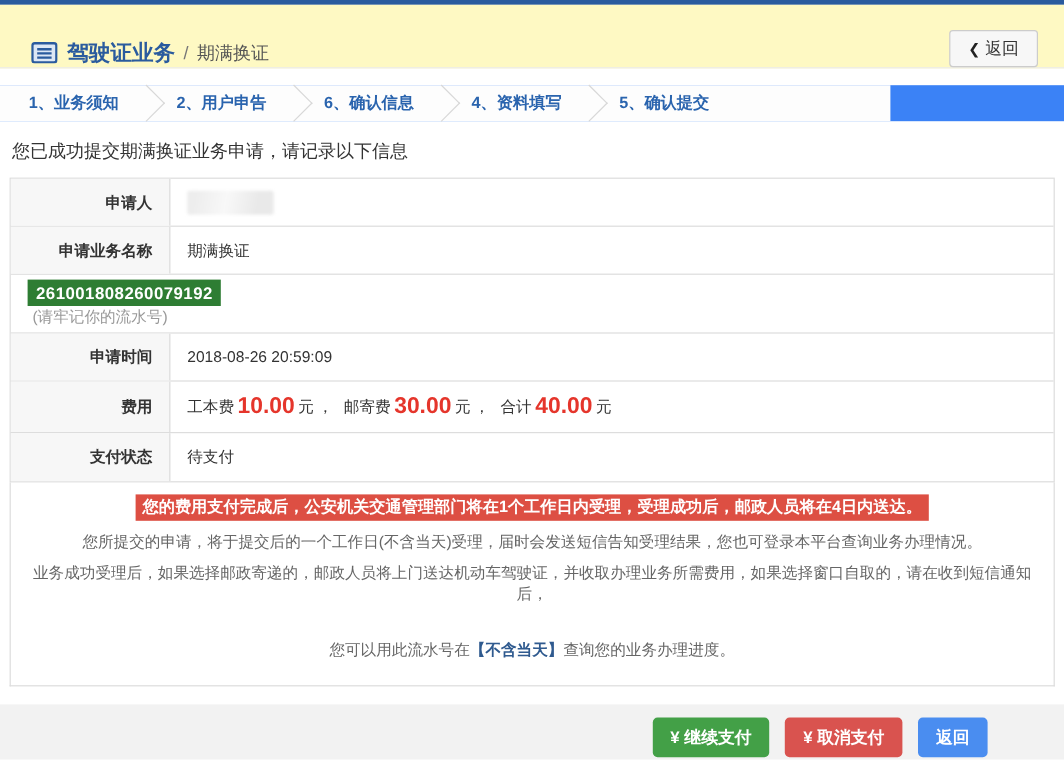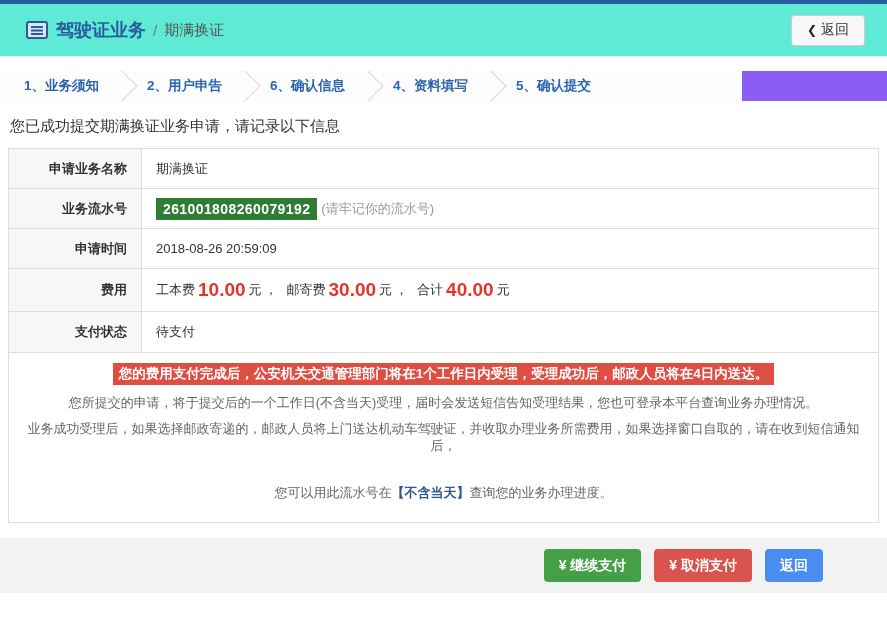--- a/index.html
+++ b/index.html
@@ -8,39 +8,39 @@
     width:887px; height:633px; overflow:hidden;
     background:#fff;
     font-family:"Liberation Sans","DejaVu Sans",sans-serif;
     color:#333;
   }
   
   .topline { height:4px; background:#2a5b9e; }
 
   
   header {
-    height:53px; background:#5eead4;
-    display:flex; align-items:center; justify-content:space-between;
+    height:53px; background:#fef9c3;
+    display:flex; align-items:flex-end; justify-content:space-between;
     padding:0 22px 0 26px; border-bottom:1px solid #ececec;
   }
   .h-left { display:flex; align-items:center; }
   .h-icon { display:inline-flex; margin-right:8px; }
   .h-title { color:#2a5b9e; font-size:18px; font-weight:bold; }
   .h-sep { color:#777; margin:0 7px; font-size:15px; }
   .h-sub { color:#555; font-size:15px; }
   .back-btn {
     background:#f7f7f7; border:1px solid #ccc; border-radius:3px;
     height:31px; padding:0 15px; font-size:14px; color:#333; cursor:pointer;
     display:flex; align-items:center; gap:4px;
     font-family:inherit;
   }
   .back-chev { font-size:12px; font-weight:bold; color:#222; }
 
   
-  .steps-strip { margin-top:14px; height:30px; background:#8b5cf6; }
+  .steps-strip { margin-top:14px; height:30px; background:#3b82f6; }
   .steps { display:flex; width:742px; height:30px; background:#fdfdfd; }
   .step {
     position:relative; flex:0 0 123px; display:flex; align-items:center; justify-content:center;
     font-size:13.5px; font-weight:bold; color:#2a64ae; white-space:nowrap;
   }
   .step.sep::after {
     content:""; position:absolute; right:-10px; top:50%;
     width:21px; height:21px; transform:translateY(-50%) rotate(45deg);
     border-top:1px solid #d8d8d8; border-right:1px solid #d8d8d8;
   }
@@ -141,25 +141,30 @@
         <span>6、完成提交</span>
       </div>
   </div>
 </div>
 
 <div class="content">
   <div class="success-msg">您已成功提交期满换证业务申请，请记录以下信息</div>
 
   <div class="info-table">
     <div class="t-row">
+      <div class="t-label">申请人</div>
+      <div class="t-value">
+        <div class="redacted"></div>
+      </div>
+    </div>
+    <div class="t-row">
       <div class="t-label">申请业务名称</div>
       <div class="t-value">期满换证</div>
     </div>
     <div class="t-row">
-      <div class="t-label">业务流水号</div>
       <div class="t-value">
         <span class="serial-badge">261001808260079192</span>
         <span class="serial-note">(请牢记你的流水号)</span>
       </div>
     </div>
     <div class="t-row">
       <div class="t-label">申请时间</div>
       <div class="t-value">2018-08-26 20:59:09</div>
     </div>
     <div class="t-row fee">

